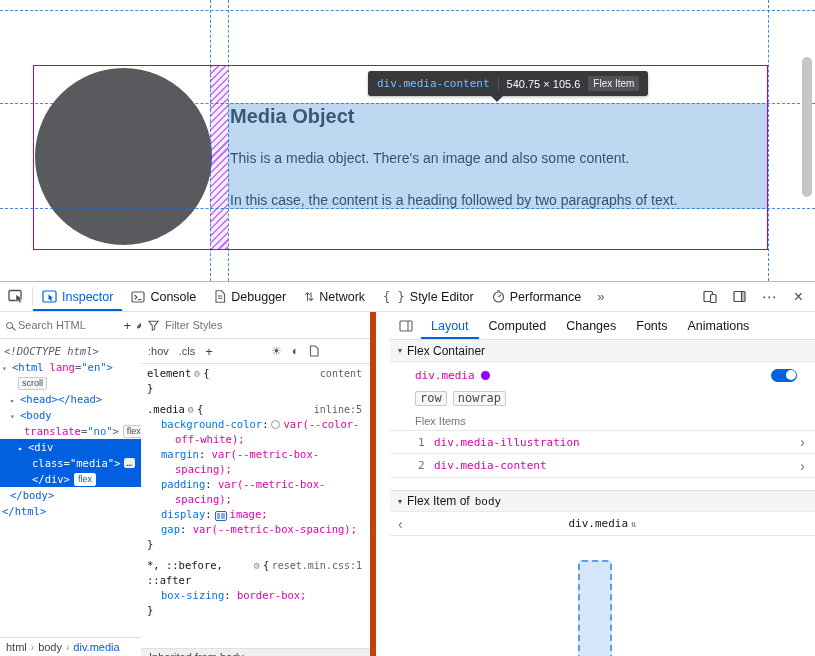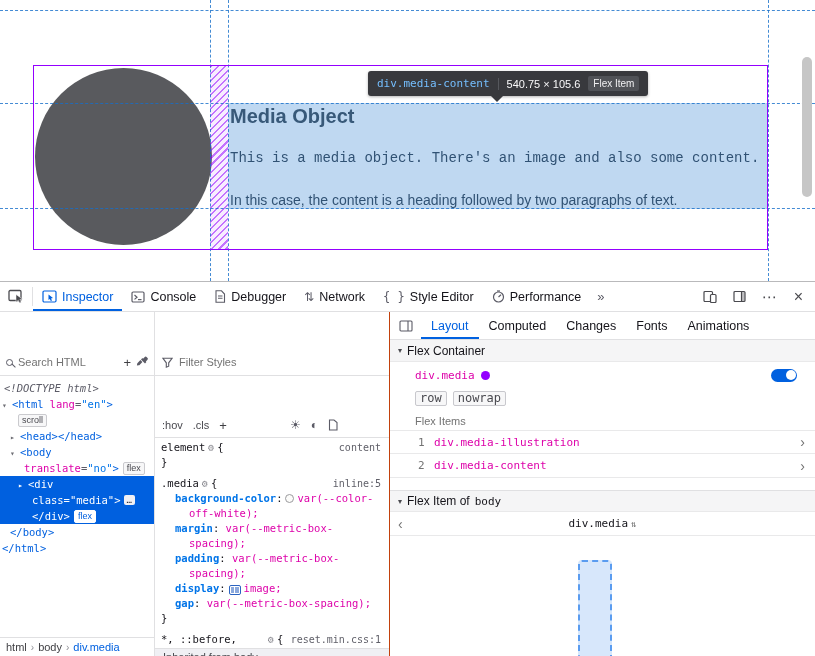--- a/index.html
+++ b/index.html
@@ -13,21 +13,21 @@
   .guide-v { position:absolute; top:0; height:281px; width:0; border-left:1px dashed rgba(21,110,201,.8); z-index:4; }
   .guide-h { position:absolute; left:0; width:815px; height:0; border-top:1px dashed rgba(21,110,201,.8); z-index:4; }
   #flex-outline { position:absolute; left:33px; top:65px; width:735px; height:185px; border:1px solid #9400ff; z-index:5; }
   #media-circle { position:absolute; left:35px; top:68px; width:177px; height:177px; border-radius:50%; background:#595a5e; z-index:1; }
   #gap-hatch { position:absolute; left:210px; top:66px; width:18px; height:183px; z-index:3;
     background:repeating-linear-gradient(135deg, rgba(148,0,255,.55) 0 1.5px, rgba(148,0,255,.07) 1.5px 5px); }
   #content-highlight { position:absolute; left:228px; top:103px; width:540px; height:106px;
     background:rgba(43,125,209,.30); z-index:3; }
   #page-heading { position:absolute; left:230px; top:105px; font-size:20px; font-weight:bold; color:#3e4a54; z-index:2; }
   .page-para { position:absolute; left:230px; font-size:14px; color:#333f4c; z-index:2; }
-  #para1 { top:150px;font-family:Liberation Mono, monospace; } #para2 { top:192px; }
+  #para1 { top:150px; } #para2 { top:192px; }
   #infobar { position:absolute; left:368px; top:71px; height:25px; z-index:10;
     background:#38393d; border-radius:3px; display:flex; align-items:center; gap:8px; padding:0 9px;
     box-shadow:0 1px 3px rgba(0,0,0,.3); }
   #infobar .tt-sel { font-family:"DejaVu Sans Mono","Liberation Mono",monospace; font-size:11px; color:#75bfff; }
   #infobar .tt-div { width:1px; height:12px; background:#56585d; }
   #infobar .tt-dims { font-size:11px; color:#f9f9fa; }
   #infobar .tt-badge { background:#505257; border-radius:2px; padding:2px 5px; font-size:10px; color:#f0f0f2; }
   #infobar .tt-arrow { position:absolute; left:123px; bottom:-6px; width:0; height:0;
     border-left:6px solid transparent; border-right:6px solid transparent; border-top:6px solid #38393d; }
   #page-scrollbar { position:absolute; left:802px; top:57px; width:10px; height:140px; border-radius:5px; background:#c6c6c6; z-index:6; }
@@ -44,21 +44,21 @@
   .dt-tab.active .ticon { color:#0061e0; }
   .ticon-txt { font-size:12px; line-height:1; }
   #tab-overflow { padding:0 7px; color:#5b5b66; font-size:13px; display:flex; align-items:center; }
   .tb-spacer { flex:1; }
   #tb-right { display:flex; align-items:center; gap:16px; padding-right:12px; color:#5b5b66; }
   #close-devtools { font-size:16px; color:#4a4a4f; }
   #meatball { font-size:15px; letter-spacing:1px; }
 
   
   .mono { font-family:"DejaVu Sans Mono","Liberation Mono",monospace; }
-  .panel-header-row { display:flex; align-items:center; border-bottom:1px solid #e0e0e2;margin-top:37px; }
+  .panel-header-row { display:flex; align-items:center; border-bottom:1px solid #e0e0e2; }
   input.ghost { border:none; outline:none; background:transparent; font-size:11px; color:#15141a;
     font-family:"Liberation Sans",sans-serif; }
   input.ghost::placeholder { color:#737373; }
 
   
   #markup-panel { position:absolute; left:0; top:312px; width:155px; height:325px; background:#fff;
     border-right:1px solid #e0e0e2; overflow:hidden; }
   #markup-search { height:27px; padding:0 6px; gap:5px; }
   #markup-search .mag { width:7px; height:7px; border:1.4px solid #5b5b66; border-radius:50%; position:relative; flex:none; }
   #markup-search .mag::after { content:""; position:absolute; width:5px; height:1.4px; background:#5b5b66;
@@ -82,36 +82,36 @@
   #sel-node .tag, #sel-node .attr, #sel-node .aval, #sel-node .punct, #sel-node .twisty { color:#fff; }
   #sel-node .badge { background:#fff; border-color:#fff; color:#0060df; }
   #breadcrumb-bar { position:absolute; left:0; top:637px; width:155px; height:19px; background:#fff;
     border-top:1px solid #e0e0e2; border-right:1px solid #e0e0e2; display:flex; align-items:center;
     padding:0 6px; gap:4px; font-size:11px; }
   .crumb { color:#3f3f43; }
   .crumb.current { color:#0061e0; }
   .crumb-sep { color:#909096; font-size:10px; }
 
   
-  #rules-panel { position:absolute; left:155px; top:312px; width:235px; height:344px; background:#fff;
-    border-right:1px solid #c2410c; overflow:hidden; }
+  #rules-panel { position:absolute; left:141px; top:312px; width:235px; height:344px; background:#fff;
+    border-right:6px solid #c2410c; overflow:hidden; }
   #rules-filter { height:27px; padding:0 7px; gap:6px; }
   #rules-filter .ficon { color:#5b5b66; display:flex; }
   #rules-toolbar { height:25px; padding:0 7px; gap:10px; font-size:11px; color:#49494f; }
   #rules-toolbar .rtb { cursor:default; }
   #rules-toolbar .rtb-plus { font-size:13px; color:#3f3f43; }
   #rules-toolbar .sim { color:#5b5b66; font-size:12px; display:flex; align-items:center; }
   #rules-code { padding:2px 6px 0 6px; font-family:"DejaVu Sans Mono","Liberation Mono",monospace;
     font-size:10.5px; line-height:15px; color:#15141a; }
   .rule-gap { height:6px; }
   .sel-line { position:relative; padding-right:70px; }
   .origin { position:absolute; right:2px; top:0; color:#5f5f68; font-size:10px; }
   .gear { color:#85858c; font-size:10px; margin:0 3px; }
   .decl { padding-left:28px; text-indent:-14px; white-space:normal; word-break:normal; overflow-wrap:break-word; }
-  .pname { color:#0074e8;font-weight:bold; }
+  .pname { color:#0074e8; }
   .pval { color:#dd00a9; }
   .swatch { display:inline-block; width:9px; height:9px; border-radius:50%; background:#fcfcfa;
     border:1px solid #9a9a9e; margin:0 3px; vertical-align:-1px; }
   .flex-toggle { display:inline-flex; width:12px; height:10px; border:1px solid #2b63c1; border-radius:2px;
     gap:1px; padding:1px; margin:0 3px; vertical-align:-1px; }
   .flex-toggle i { flex:1; background:#2b63c1; opacity:.55; }
   .reset-sel { display:inline-block; max-width:104px; white-space:normal; vertical-align:top; }
   #inherited-bar { position:absolute; left:0; bottom:-10px; width:100%; height:18px; background:#f0f0f4;
     border-top:1px solid #e0e0e2; font-size:11px; color:#49494f; padding:2px 8px; }
 

